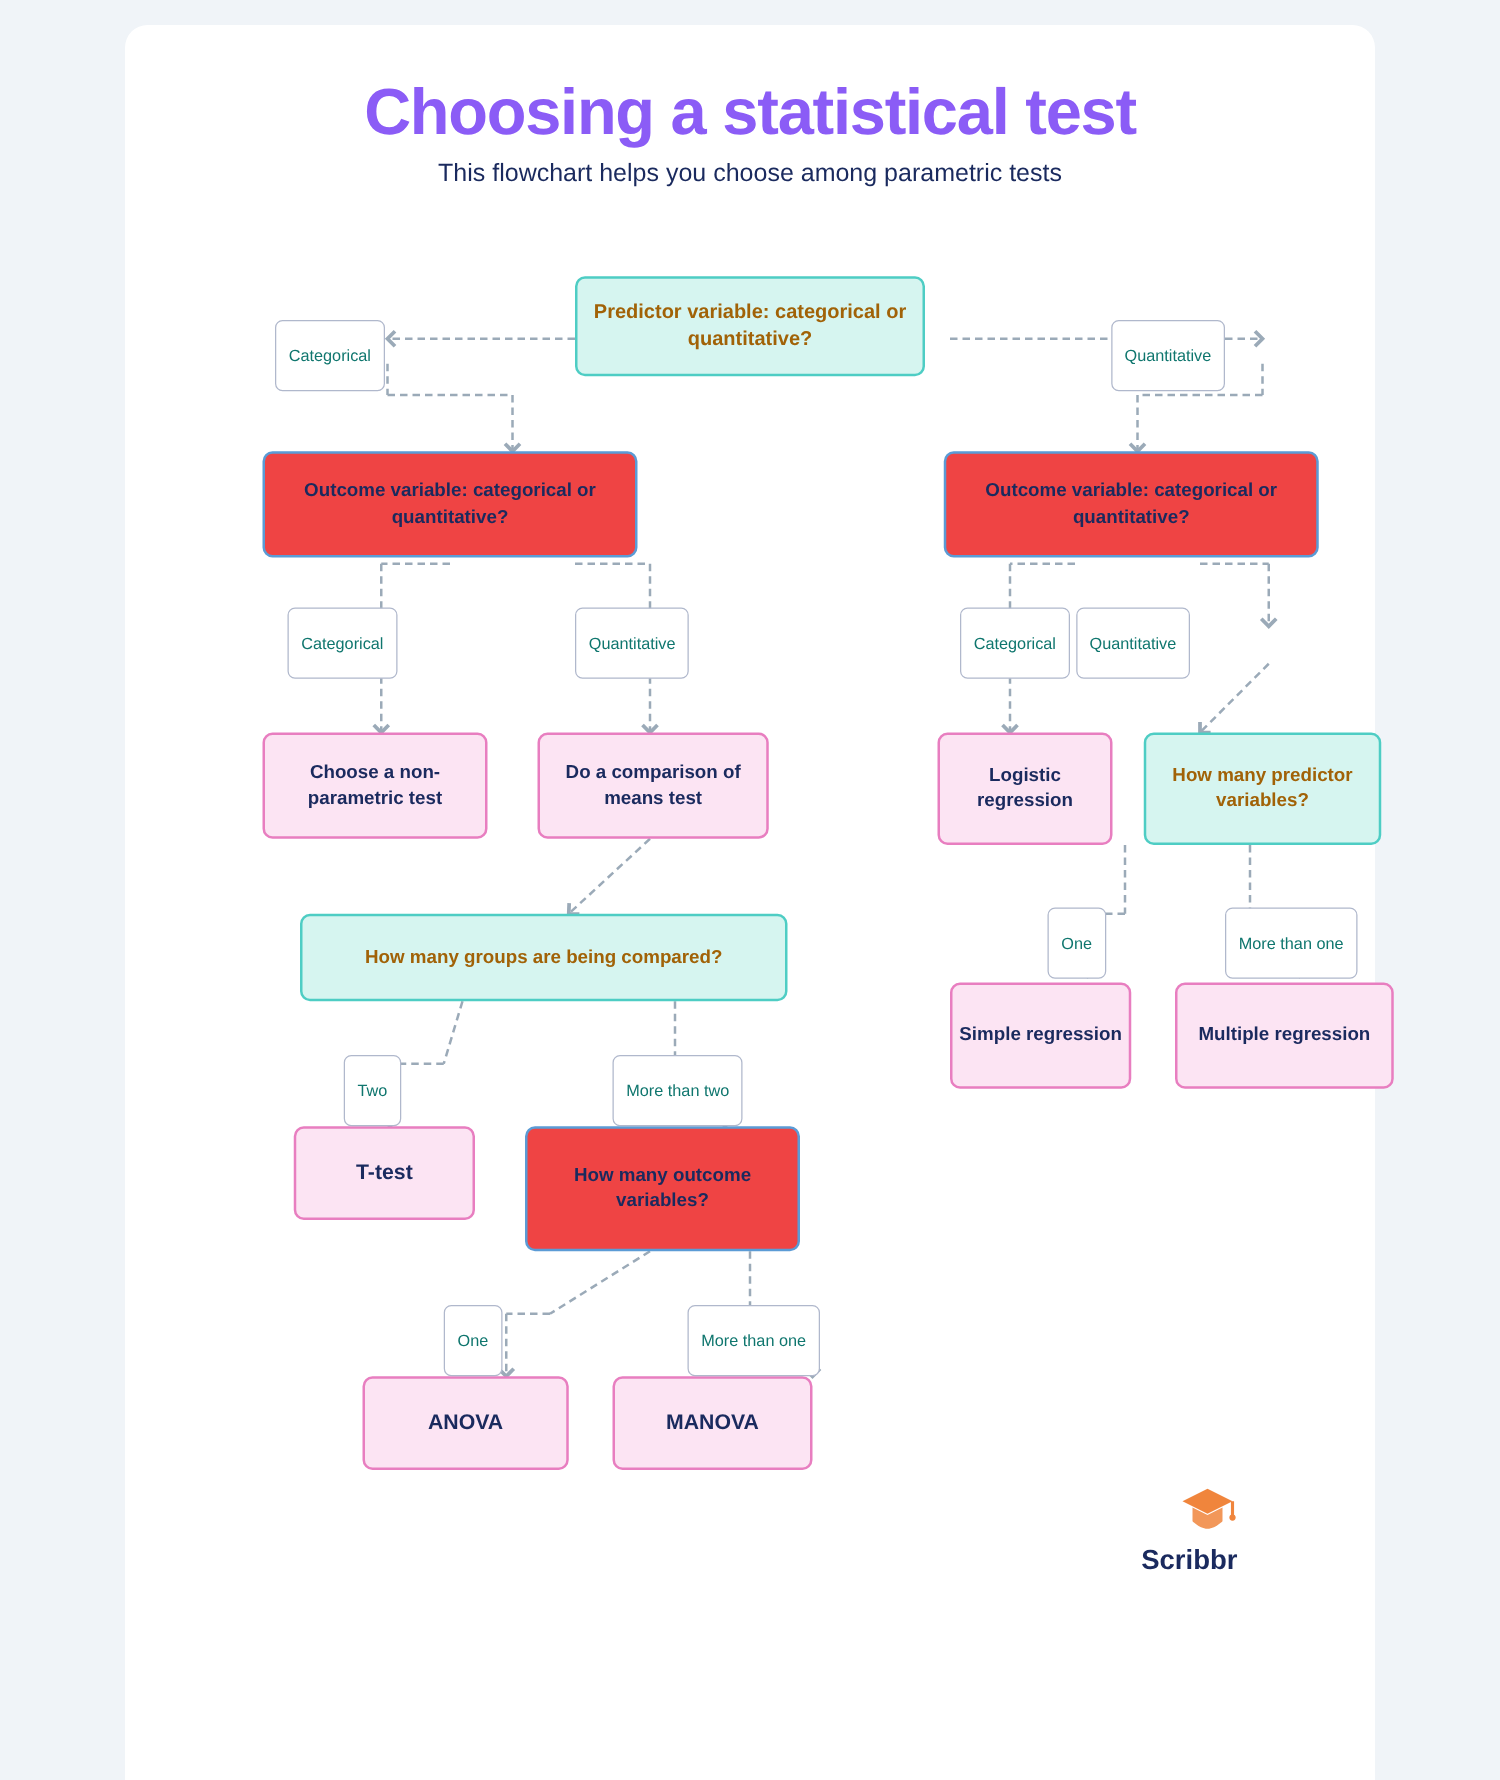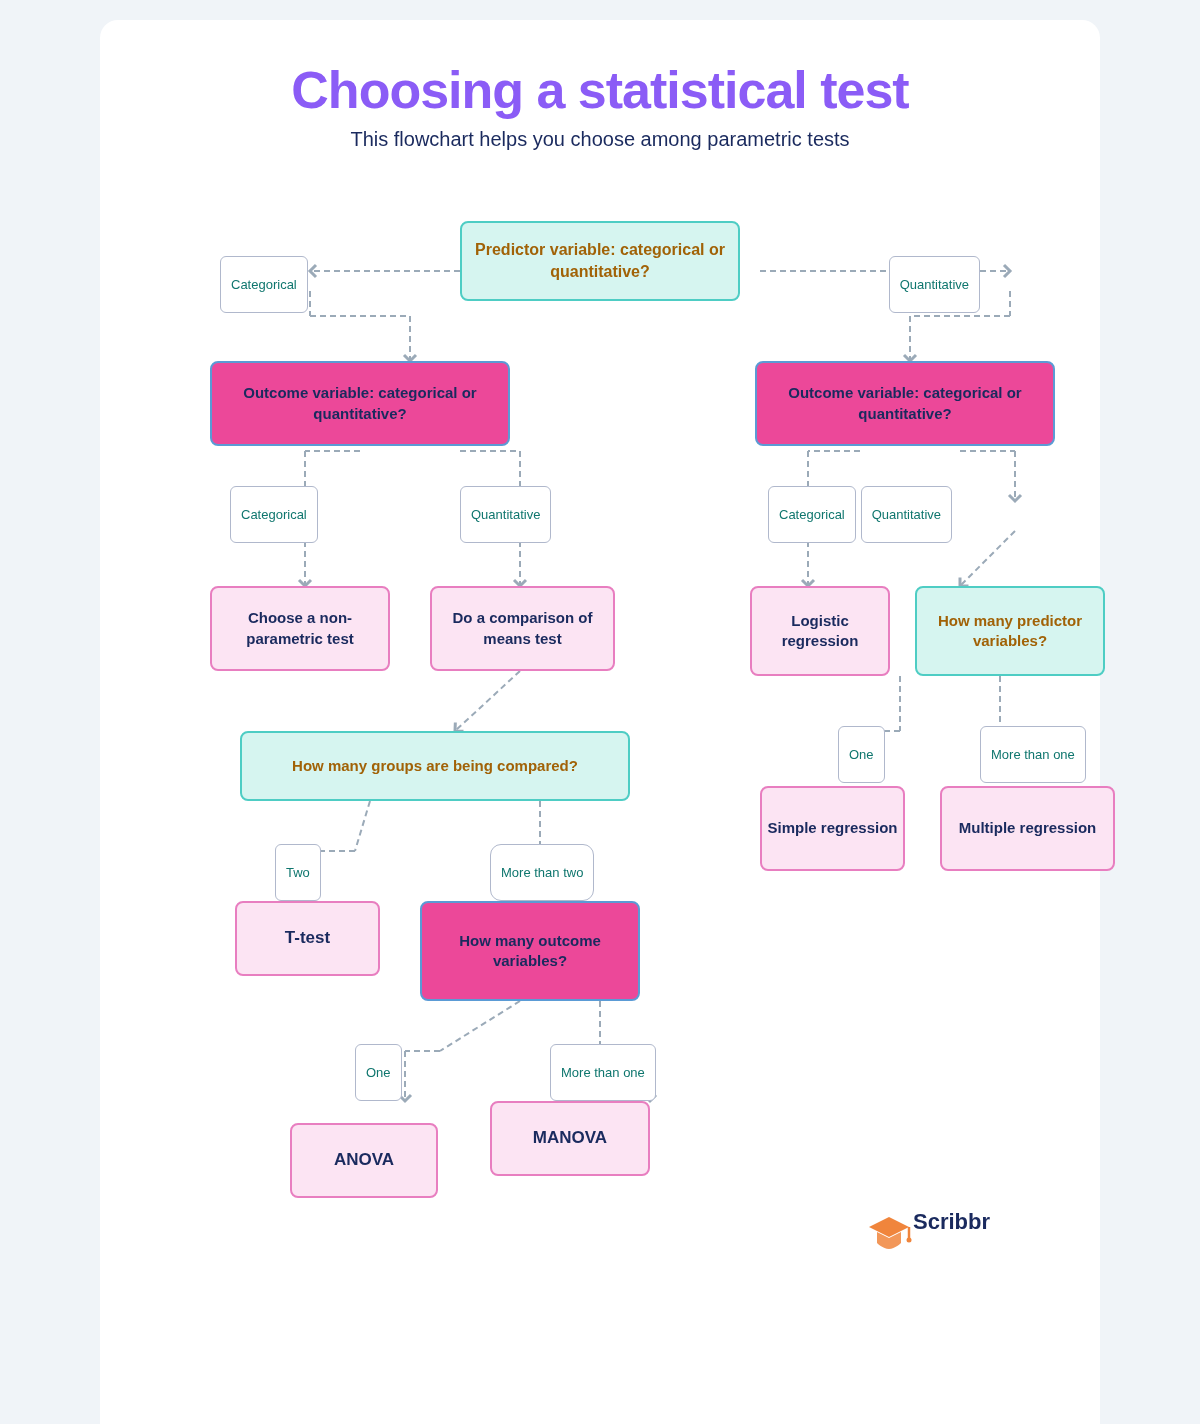--- a/index.html
+++ b/index.html
@@ -66,21 +66,21 @@
       z-index: 1;
       line-height: 1.35;
     }
 
     .box-teal {
       background: #d6f5f0;
       border: 2.5px solid #4ecdc4;
       color: #a16207;
     }
     .box-blue {
-      background: #ec4899;
+      background: #ef4444;
       border: 2.5px solid #5b9bd5;
       color: #1a2a5e;
     }
     .box-pink {
       background: #fce4f3;
       border: 2.5px solid #e87ec0;
       color: #1a2a5e;
     }
     .box-label {
       position: absolute;
@@ -94,22 +94,22 @@
       z-index: 2;
       white-space: nowrap;
     }
 
     
     .scribbr-logo {
       position: absolute;
       bottom: 30px;
       right: 50px;
       display: flex;
-      flex-direction: row;
-      align-items: flex-start;
+      flex-direction: column;
+      align-items: flex-end;
     }
     .scribbr-icon {
       width: 48px;
       height: 48px;
       margin-bottom: 4px;
     }
     .scribbr-text {
       font-size: 22px;
       font-weight: 800;
       color: #1a2a5e;
@@ -208,32 +208,32 @@
     <div class="box box-pink" style="left: 50px; top: 395px; width: 180px; height: 85px; font-size: 15px;">Choose a
 non-parametric test</div>
 
     <div class="box box-teal" style="left: 80px; top: 540px; width: 390px; height: 70px; font-size: 15px;">How many groups are being compared?</div>
 
     <div class="box box-pink" style="left: 270px; top: 395px; width: 185px; height: 85px; font-size: 15px;">Do a comparison
 of means test</div>
 
     <div class="box-label" style="left: 115px; top: 653px;">Two</div>
 
-    <div class="box-label" style="left: 330px; top: 653px; border-radius: 11px;">More than two</div>
+    <div class="box-label" style="left: 330px; top: 653px;">More than two</div>
 
     <div class="box box-pink" style="left: 75px; top: 710px; width: 145px; height: 75px; font-size: 17px;">T-test</div>
 
     <div class="box box-blue" style="left: 260px; top: 710px; width: 220px; height: 100px; font-size: 15px;">How many outcome
 variables?</div>
 
     <div class="box-label" style="left: 195px; top: 853px;">One</div>
 
     <div class="box-label" style="left: 390px; top: 853px;">More than one</div>
 
-    <div class="box box-pink" style="left: 130px; top: 932px; width: 148px; height: 75px; font-size: 17px;">ANOVA</div>
+    <div class="box box-pink" style="left: 130px; top: 910px; width: 165px; height: 75px; font-size: 17px;">ANOVA</div>
 
     <div class="box box-pink" style="left: 330px; top: 910px; width: 160px; height: 75px; font-size: 17px;">MANOVA</div>
 
     <div class="box box-blue" style="left: 595px; top: 170px; width: 300px; height: 85px; font-size: 15px;">Outcome variable:
 categorical or quantitative?</div>
 
     <div class="box-label" style="left: 608px; top: 295px;">Categorical</div>
 
     <div class="box-label" style="right: 88px; top: 295px;">Quantitative</div>
 

